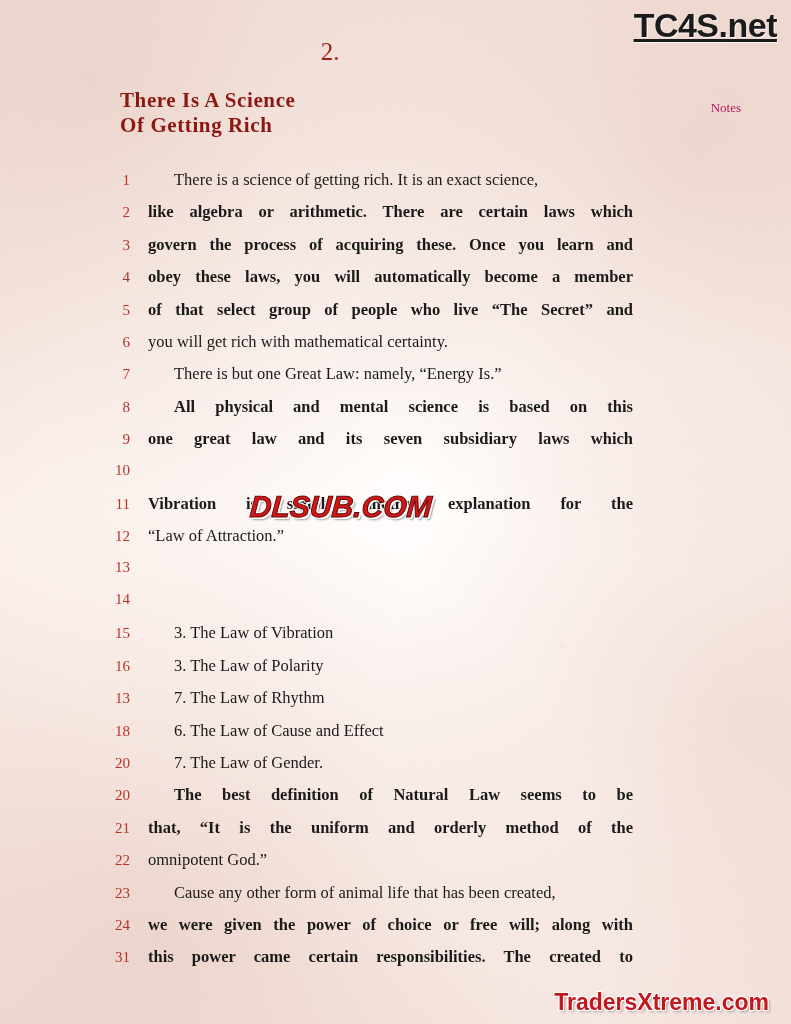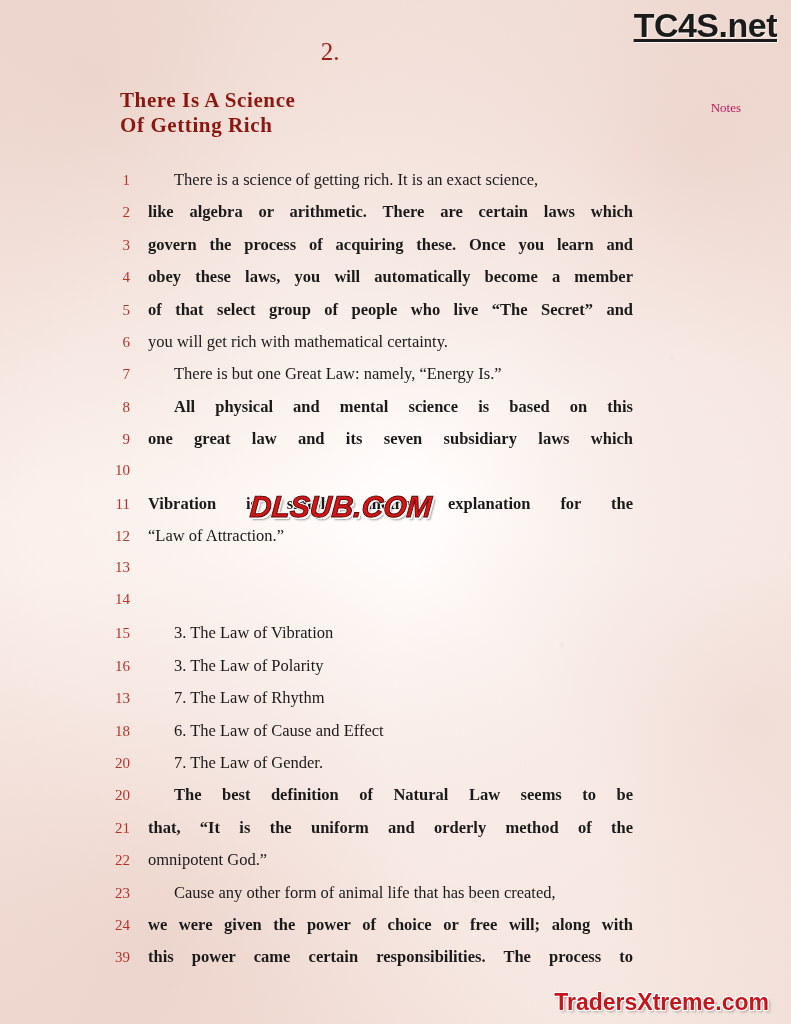--- a/index.html
+++ b/index.html
@@ -276,20 +276,20 @@
     </div>
   <div class="line-row">
       <span class="line-num">23</span>
       <span class="line-text pad-left">Cause any other form of animal life that has been created,</span>
     </div>
   <div class="line-row">
       <span class="line-num">24</span>
       <span class="line-text justify">we were given the power of choice or free will; along with</span>
     </div>
   <div class="line-row">
-      <span class="line-num">39</span>
-      <span class="line-text justify">this power came certain responsibilities. The process to</span>
+      <span class="line-num">31</span>
+      <span class="line-text justify">this power came certain responsibilities. The created to</span>
     </div>
 </div>
 
 <div class="dlsub-watermark">DLSUB.COM</div>
 
 <div class="bottom-mark">TradersXtreme.com</div>
 
 </body></html>

